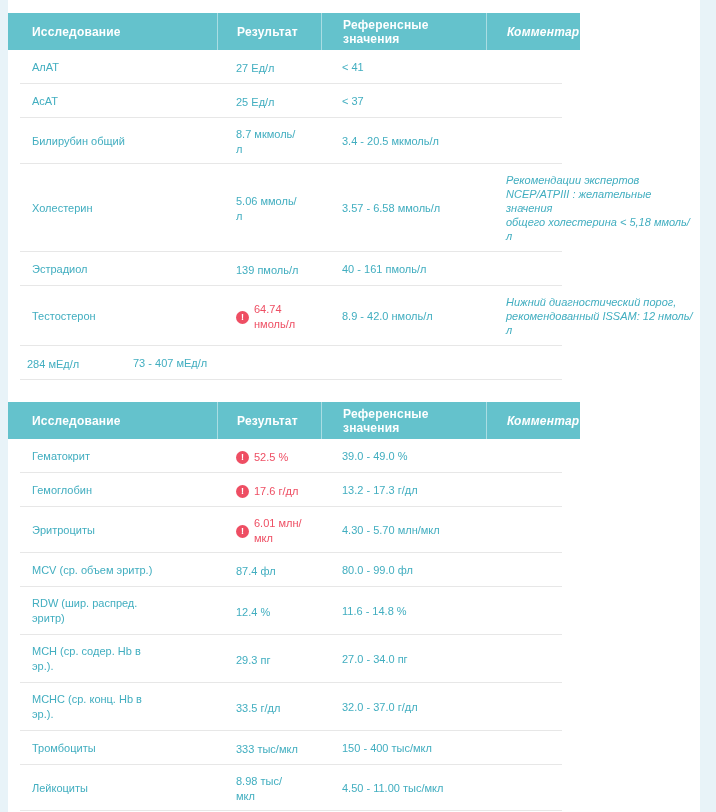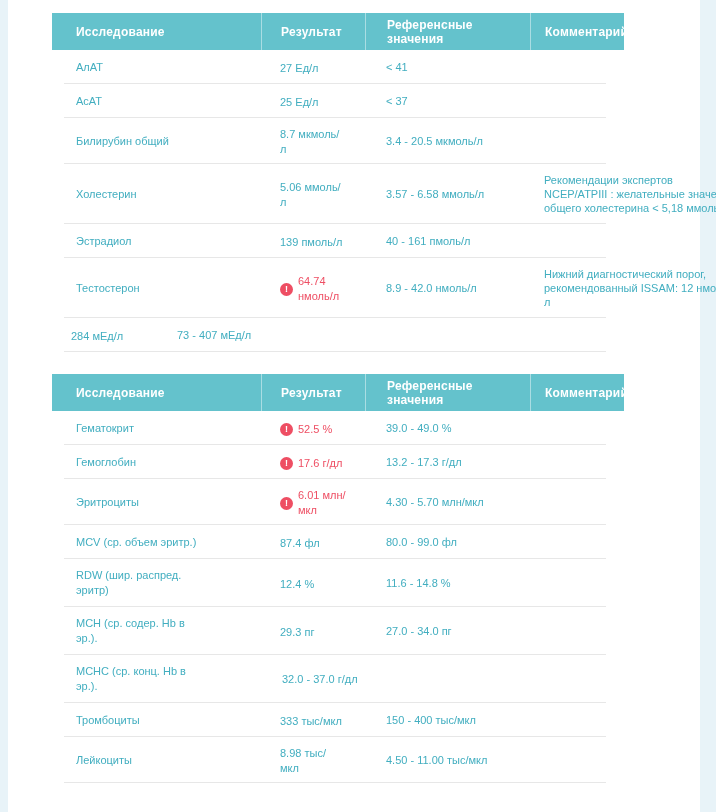--- a/index.html
+++ b/index.html
@@ -6,21 +6,21 @@
   body{
     width:716px;height:812px;overflow:hidden;
     background:#e8f3f8;
     font-family:"Liberation Sans","DejaVu Sans",sans-serif;
     -webkit-font-smoothing:antialiased;
   }
   .content{
     position:absolute;left:8px;top:0;width:692px;height:812px;
     background:#ffffff;box-sizing:border-box;padding-top:13px;
   }
-  .table{width:572px;margin-left:44px;}
+  .table{width:572px;}
   .t2{margin-top:22px;}
   .thead{
     display:flex;align-items:stretch;height:37px;
     background:#64c2cc;color:#ffffff;
   }
   .thead .c{
     display:flex;align-items:center;
     font-size:12px;font-weight:bold;letter-spacing:.2px;
     padding-top:0;padding-bottom:0;
   }
@@ -29,21 +29,21 @@
     display:flex;align-items:center;position:relative;min-height:34px;
   }
   .row::after{
     content:"";position:absolute;left:12px;right:18px;bottom:0;height:1px;
     background:#e7e7e7;
   }
   .c{box-sizing:border-box;flex:none;}
   .c1{width:209px;padding:9px 55px 9px 24px;}
   .c2{width:104px;padding:9px 13px 7px 19px;}
   .c3{width:165px;padding:9px 10px 9px 21px;}
-  .c4{width:214px;padding:9px 6px 9px 14px;line-height:14px;}
+  .c4{width:214px;padding:9px 6px 9px 20px;line-height:14px;font-style:italic;}
   .row .c{font-size:11px;line-height:15px;color:#42aec0;}
   .row .c4{line-height:14px;}
   .name,.val,.cmt{white-space:pre-line;}
   a.name{color:#42aec0;cursor:pointer;}
   .plain{text-decoration:none;}
   .res{display:flex;align-items:center;}
   .alert-badge{
     flex:none;width:13px;height:13px;border-radius:50%;
     background:#ee4e63;color:#ffffff;font-size:9px;font-weight:bold;
     display:inline-flex;align-items:center;justify-content:center;
@@ -181,20 +181,21 @@
       <div class="c c1"><a class="name">MCH (ср. содер. Hb в
 эр.).</a></div>
       <div class="c c2"><span class="val">29.3 пг</span></div>
       <div class="c c3">27.0 - 34.0 пг</div>
       <div class="c c4 cmt"></div>
     </div>
 
     <div class="row">
       <div class="c c1"><a class="name">MCHC (ср. конц. Hb в
 эр.).</a></div>
+      <div class="c c2"><span class="val">33.5 г/дл</span></div>
       <div class="c c3">32.0 - 37.0 г/дл</div>
       <div class="c c4 cmt"></div>
     </div>
 
     <div class="row">
       <div class="c c1"><a class="name">Тромбоциты</a></div>
       <div class="c c2"><span class="val">333 тыс/мкл</span></div>
       <div class="c c3">150 - 400 тыс/мкл</div>
       <div class="c c4 cmt"></div>
     </div>

